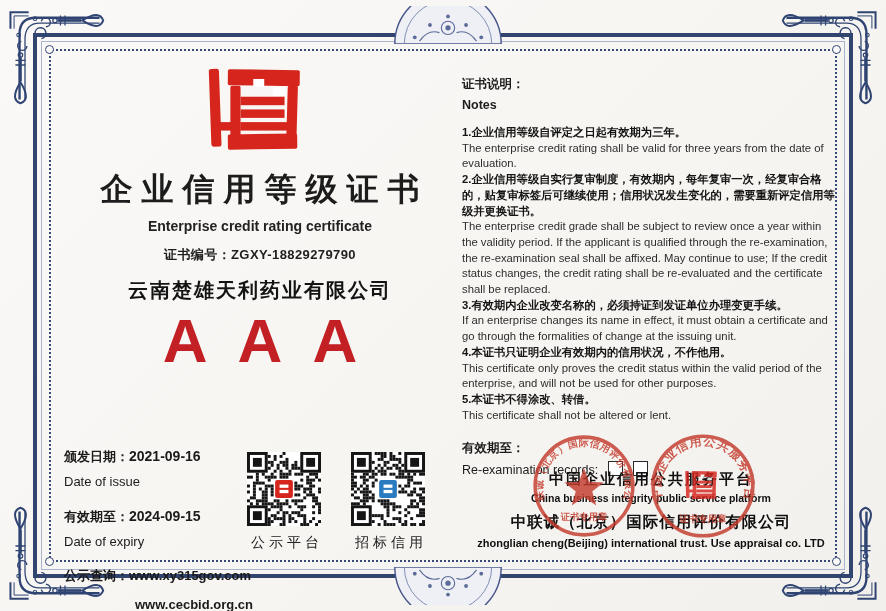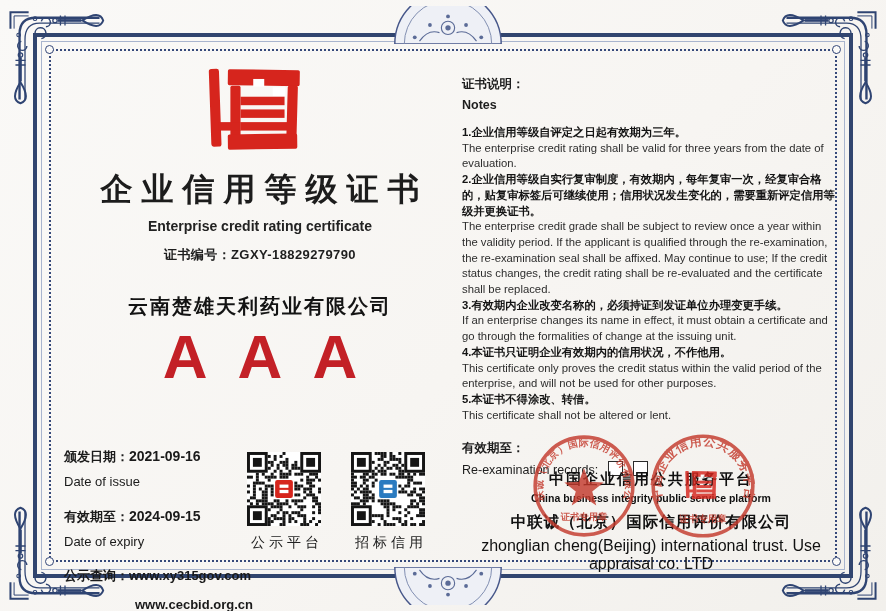--- a/index.html
+++ b/index.html
@@ -25,21 +25,21 @@
   .flourish.br{right:5px;bottom:5px;transform:scale(-1,-1)}
   .medallion{position:absolute;width:114px;height:38px;left:391px;}
   .medallion.top{top:6px}
   .medallion.bottom{bottom:6px;transform:scaleY(-1)}
   
   .left-col{position:absolute;left:66px;top:60px;width:388px;text-align:center;color:#1e1e1e;}
   .logo{display:block;margin:0 auto;width:110px;height:98px;}
   .title{font-size:32px;font-weight:bold;letter-spacing:9px;text-indent:9px;margin:10px 0 0;color:#1c1c1c;}
   .title-en{font-size:14px;font-weight:bold;margin-top:6px;color:#222;}
   .certno{font-size:13px;font-weight:bold;margin-top:12px;letter-spacing:.4px;}
-  .company{font-size:20px;font-weight:bold;margin-top:29px;letter-spacing:2px;color:#141414;font-family:Liberation Serif, serif;}
+  .company{font-size:20px;font-weight:bold;margin-top:13px;letter-spacing:2px;color:#141414;font-family:Liberation Serif, serif;}
   .statement{font-size:14.5px;font-weight:600;line-height:24px;text-align:justify;text-indent:2em;margin:11px 2px 0;color:#111;}
   .rating{font-size:62px;font-weight:bold;color:#c32026;letter-spacing:30px;text-indent:30px;margin-top:4px;line-height:66px;}
   
   .meta{position:absolute;left:64px;top:444px;font-size:13px;color:#1a1a1a;line-height:24px;}
   .meta .grp{margin-bottom:10px;}
   .meta .zh{font-weight:bold;}
   .meta .val{font-weight:bold;font-size:14px;}
   .meta .en{margin-top:1px;}
   .meta .url2{margin-left:71px;font-weight:bold;margin-top:5px;}
   .meta .url{font-weight:bold;}
@@ -57,21 +57,21 @@
   .notes .en{color:#2d2d2d;}
   .reexam{margin-top:17px;}
   .reexam .zh{font-size:12.5px;font-weight:600;}
   .reexam .en{font-size:12.5px;margin-top:4px;}
   .cb{display:inline-block;width:13px;height:13px;border:1.6px solid #2a2a2a;margin-left:10px;vertical-align:-2px;background:#fff;}
   
   .issuer{position:absolute;left:462px;top:470px;width:378px;text-align:center;color:#101010;z-index:1;}
   .iss-zh1{font-size:15px;font-weight:bold;letter-spacing:2px;}
   .iss-en1{font-size:10.5px;font-weight:600;margin-top:3px;}
   .iss-zh2{font-size:15.5px;font-weight:bold;letter-spacing:1px;margin-top:8px;}
-  .iss-en2{font-size:16px;font-weight:400;margin-top:4px;}
+  .iss-en2{font-size:11px;font-weight:700;margin-top:4px;}
   .seal{position:absolute;z-index:2;opacity:.82;}
   .seal-left{left:532px;top:434px;width:104px;height:104px;}
   .seal-right{left:650px;top:433px;width:106px;height:106px;}
   .defs{position:absolute;width:0;height:0;overflow:hidden;}
 </style>
 </head>
 <body>
 
 <div class="page">
 

